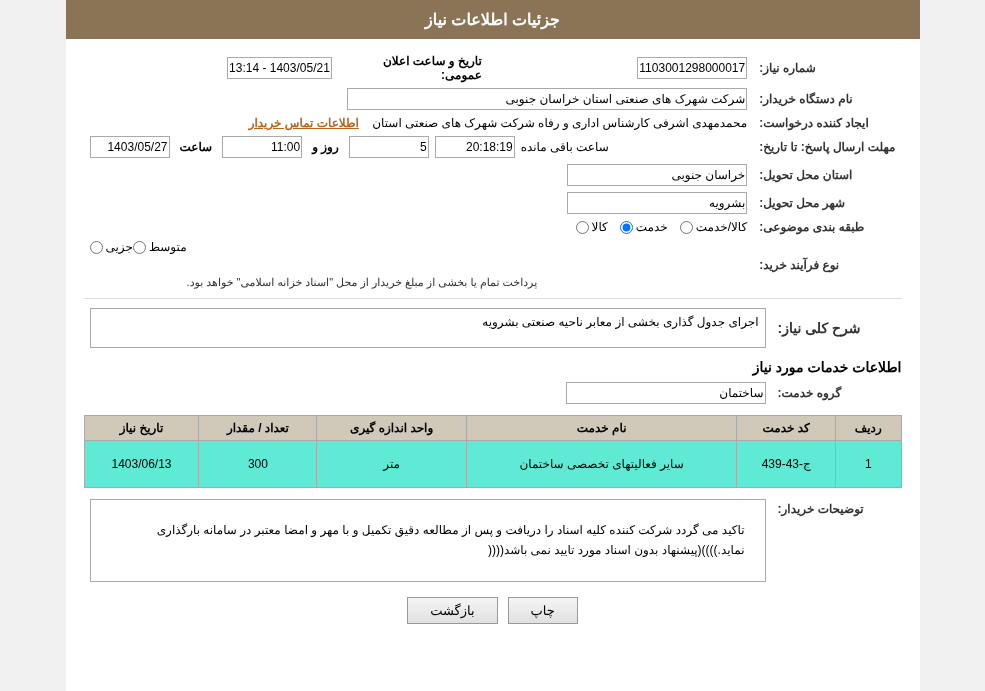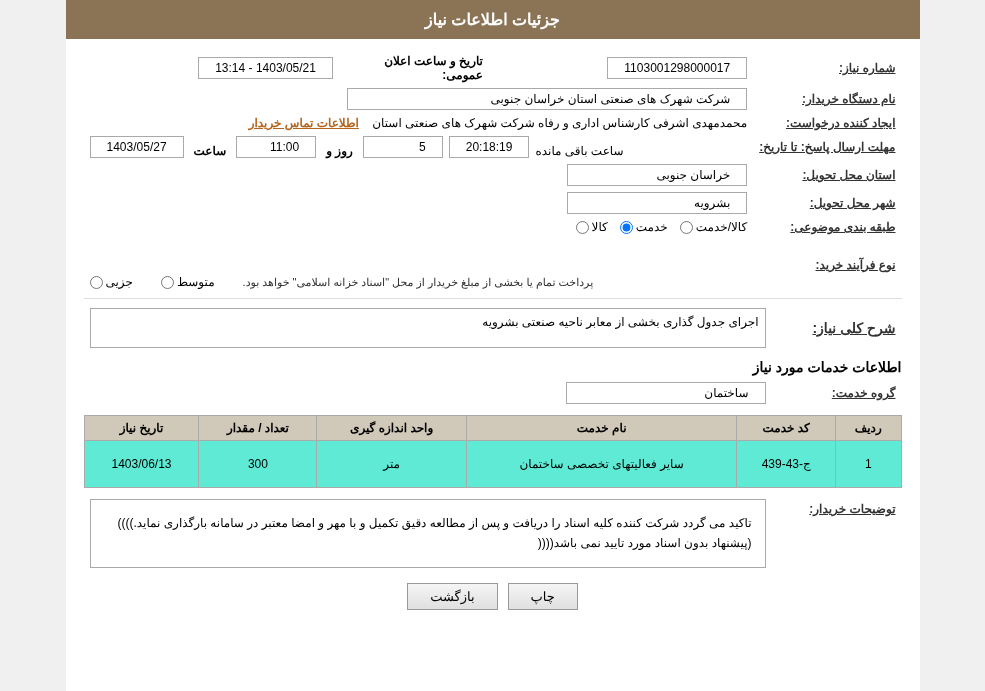--- a/index.html
+++ b/index.html
@@ -33,32 +33,31 @@
       margin-bottom: 6px;
     }
     .info-table td {
       padding: 3px 6px;
       vertical-align: middle;
       font-size: 12px;
     }
     .label-cell {
       color: #333;
       font-weight: bold;
-      text-align: right;
+      text-align: left;
       white-space: nowrap;
       width: 130px;
-      text-decoration: underline;
     }
     .value-cell {
       text-align: right;
     }
     .input-box {
       border: 1px solid #aaa;
       background: #fff;
-      padding: 3px 16px;
+      padding: 3px 1px;
       min-width: 80px;
       display: inline-block;
       text-align: right;
     }
     .highlight-link {
       color: #b5651d;
       text-decoration: underline;
       font-weight: bold;
     }
     .inline-label {
@@ -112,39 +111,39 @@
     .btn {
       padding: 5px 22px;
       border: 1px solid #999;
       background: linear-gradient(to bottom, #f5f5f5, #e0e0e0);
       cursor: pointer;
       font-size: 13px;
       font-family: Tahoma, Arial, sans-serif;
     }
     .notes-row {
       border: 1px solid #aaa;
-      padding: 13px;
+      padding: 20px;
       background: #fff;
       text-align: right;
       font-size: 12px;
       line-height: 1.7;
       min-height: 55px;
     }
     .narration-box {
       border: 1px solid #aaa;
       padding: 6px;
       background: #fff;
       text-align: right;
       font-size: 12px;
       min-height: 40px;
       width: 100%;
     }
     .row-flex {
       display: flex;
-      align-items: flex-end;
+      align-items: center;
       gap: 4px;
     }
     .sub-section-title {
       font-weight: bold;
       font-size: 14px;
       margin: 8px 0 4px 0;
       text-align: right;
     }
   </style>
 </head>
@@ -235,21 +234,21 @@
               <span>کالا/خدمت</span>
               <input type="radio" name="category" style="">
             </div>
           </div>
         </td>
       </tr>
 
       <tr>
         <td class="label-cell">نوع فرآیند خرید:</td>
         <td colspan="3">
-          <div style="display:flex; flex-direction: row-reverse; gap:28px; align-items:flex-end;">
+          <div style="display:flex; flex-direction: row-reverse; gap:0; align-items:flex-start;">
             <div class="radio-item">
               <span>جزیی</span>
               <input type="radio" name="purchasetype" style="">
             </div>
             <div class="radio-item">
               <span>متوسط</span>
               <input type="radio" name="purchasetype" style="">
             </div>
             <span style="font-size:11px; color:#333;margin-top:36px;">پرداخت تمام یا بخشی از مبلغ خریدار از محل "اسناد خزانه اسلامی" خواهد بود.</span>
           </div>

